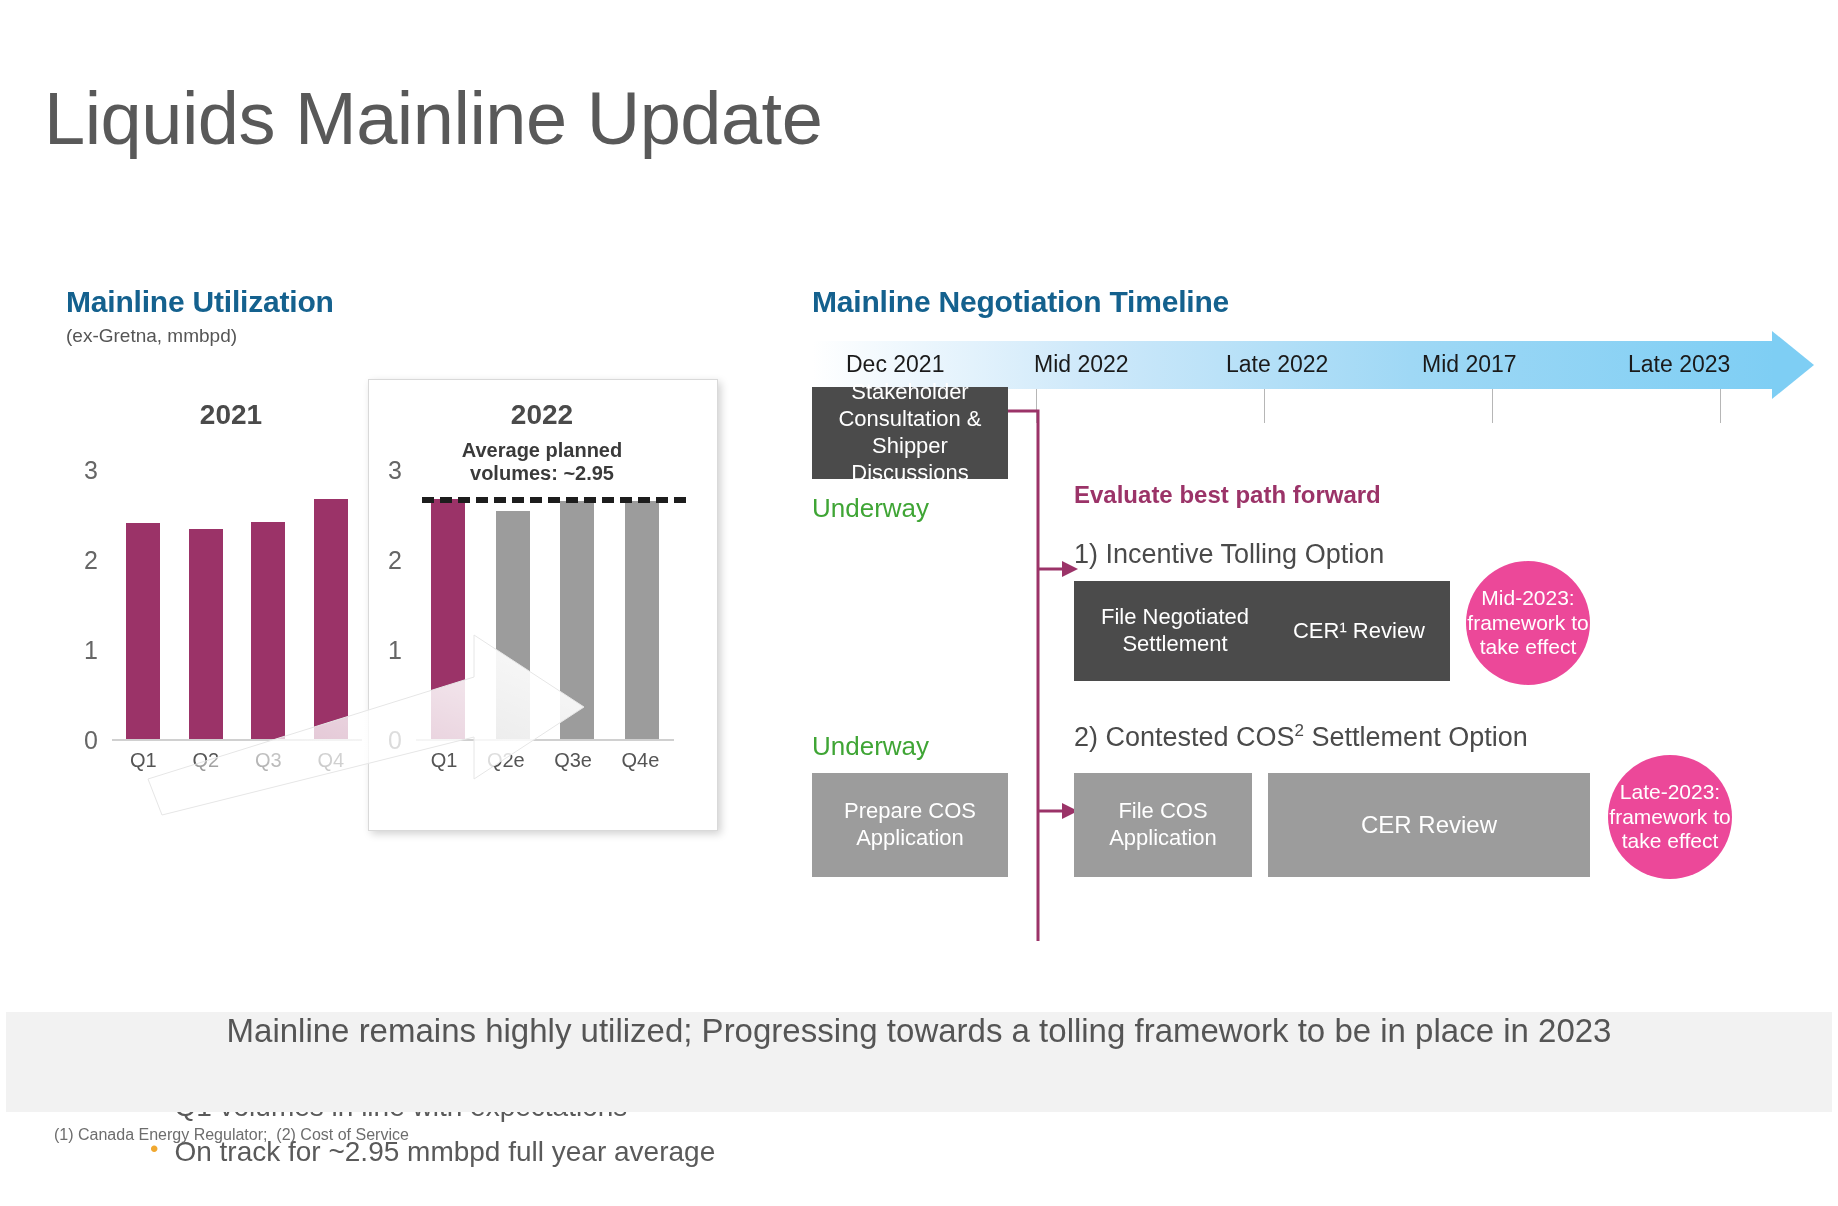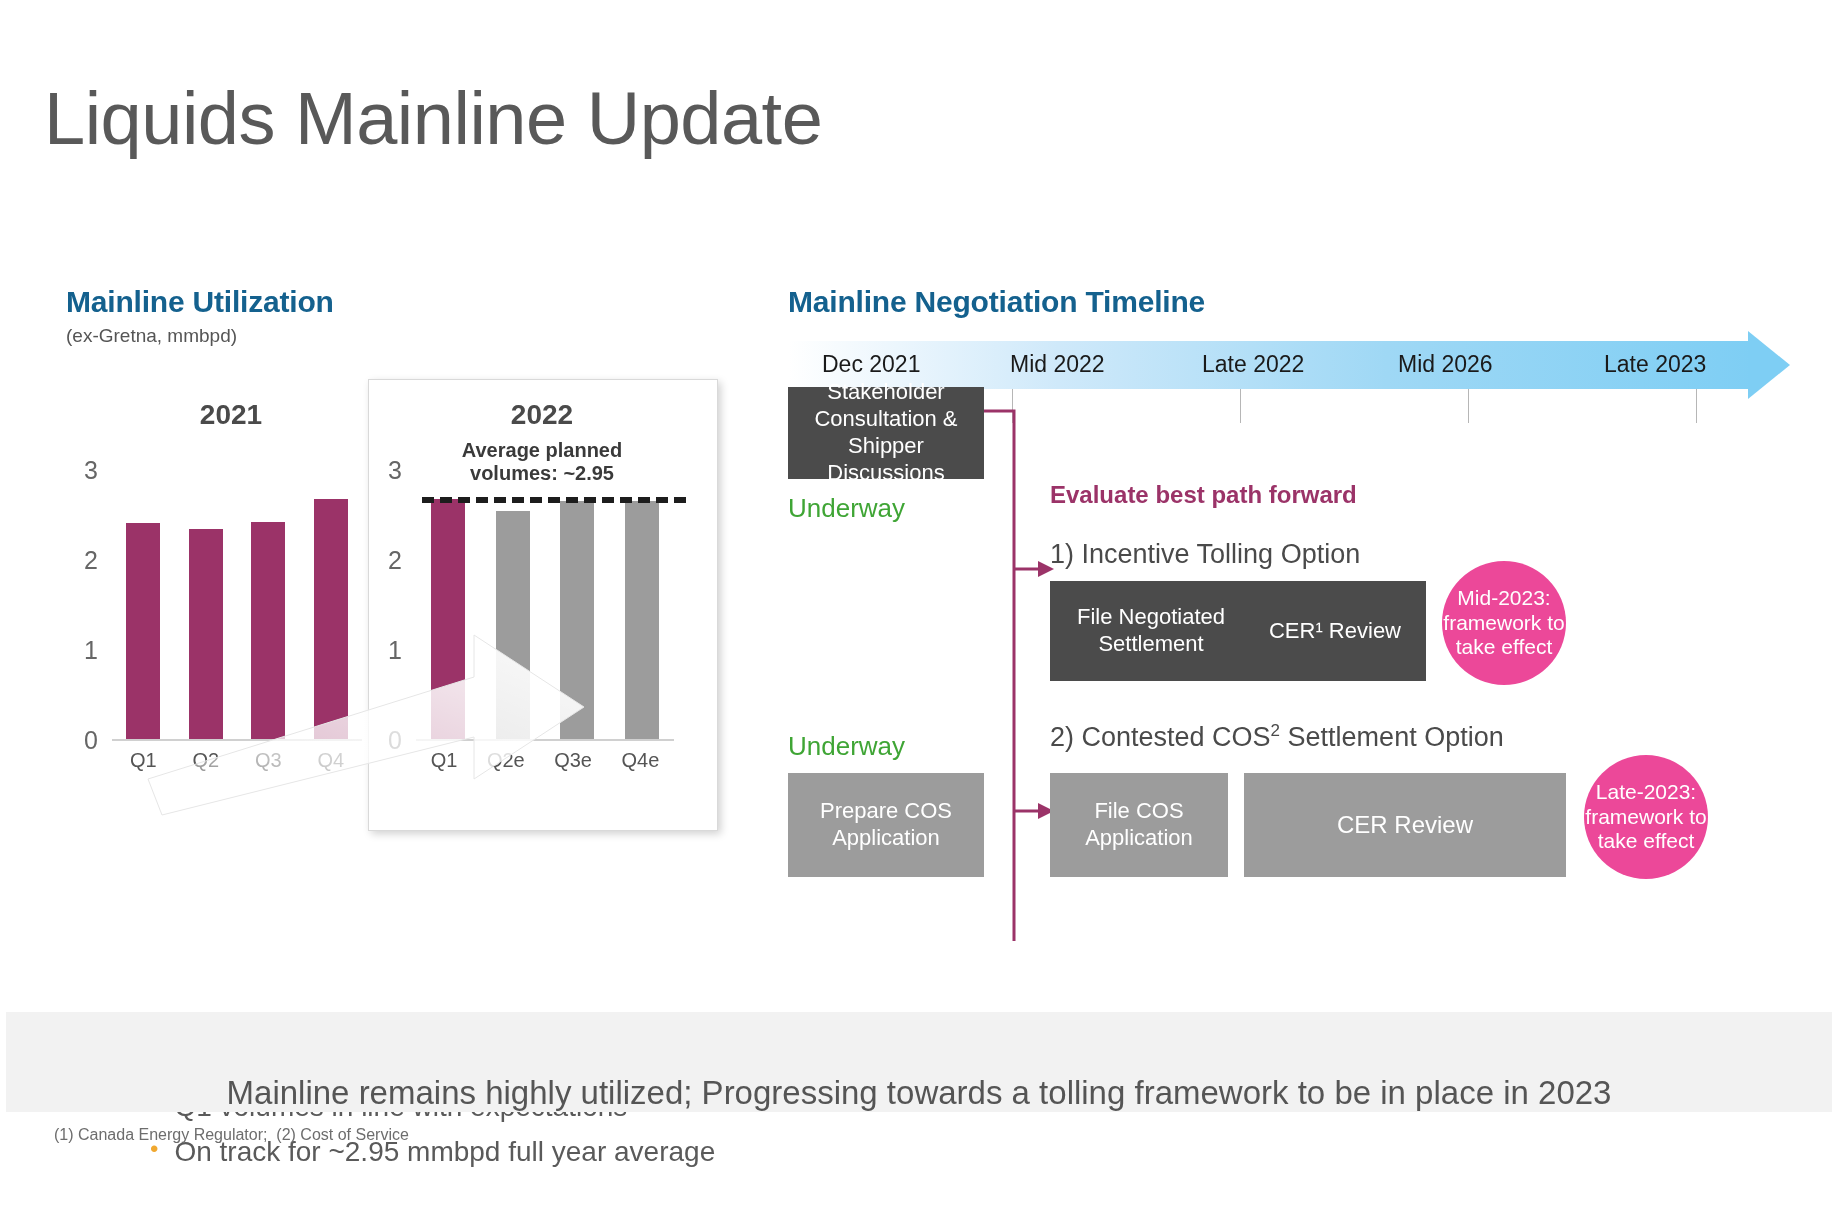--- a/index.html
+++ b/index.html
@@ -94,21 +94,21 @@
   .bullet{
     display:flex;align-items:flex-start;margin-bottom:13px;
     font-size:28px;color:#5a5a5a;
   }
   .bullet .dot{
     color:#F0A830;font-size:24px;line-height:1.1;
     margin-right:16px;flex:none;
   }
 
   
-  .right-panel{position:absolute;left:788px;top:285px;width:980px;}
+  .right-panel{position:absolute;left:812px;top:285px;width:980px;}
 
   .timeline{position:relative;height:92px;margin-top:22px;}
   .tl-bar{
     position:absolute;left:0;top:0;height:48px;width:965px;
     background:linear-gradient(to right,#ffffff 0%,#cfe9fa 28%,#9fd8f5 62%,#7ECEF4 100%);
   }
   .tl-head{
     position:absolute;left:960px;top:-10px;width:0;height:0;
     border-top:34px solid transparent;
     border-bottom:34px solid transparent;
@@ -147,21 +147,21 @@
     position:absolute;border-radius:50%;background:#ec4899;color:#fff;
     display:flex;align-items:center;justify-content:center;
     text-align:center;font-size:21px;line-height:1.16;
   }
 
   .connector{position:absolute;pointer-events:none;}
 
   
   .footer-band{
     position:absolute;left:6px;top:1012px;width:1826px;height:100px;
-    background:#F2F2F2;display:flex;align-items:flex-end;justify-content:center;
+    background:#F2F2F2;display:flex;align-items:flex-start;justify-content:center;
   }
   .footer-text{font-size:33px;color:#555;white-space:nowrap;}
   .footnote{
     position:absolute;left:54px;top:1126px;
     font-size:16px;color:#6d6d6d;white-space:pre;
   }
 </style>
 </head>
 <body>
 
@@ -261,21 +261,21 @@
   <div class="right-panel">
     <div class="panel-heading">Mainline Negotiation Timeline</div>
 
     <div class="timeline">
       <div class="tl-bar"></div>
       <div class="tl-head"></div>
 
       <div class="tl-label" style="left:8px">Dec 2021</div>
       <div class="tl-label" style="left:196px">Mid 2022</div>
       <div class="tl-label" style="left:388px">Late 2022</div>
-      <div class="tl-label" style="left:584px">Mid 2026</div>
+      <div class="tl-label" style="left:584px">Mid 2017</div>
       <div class="tl-label" style="left:790px">Late 2023</div>
 
       <div class="tl-tick" style="left:2px"></div>
       <div class="tl-tick" style="left:224px"></div>
       <div class="tl-tick" style="left:452px"></div>
       <div class="tl-tick" style="left:680px"></div>
       <div class="tl-tick" style="left:908px"></div>
     </div>
 
     <svg class="connector" style="left:0;top:96px;width:980px;height:620px" viewBox="0 0 980 620">

